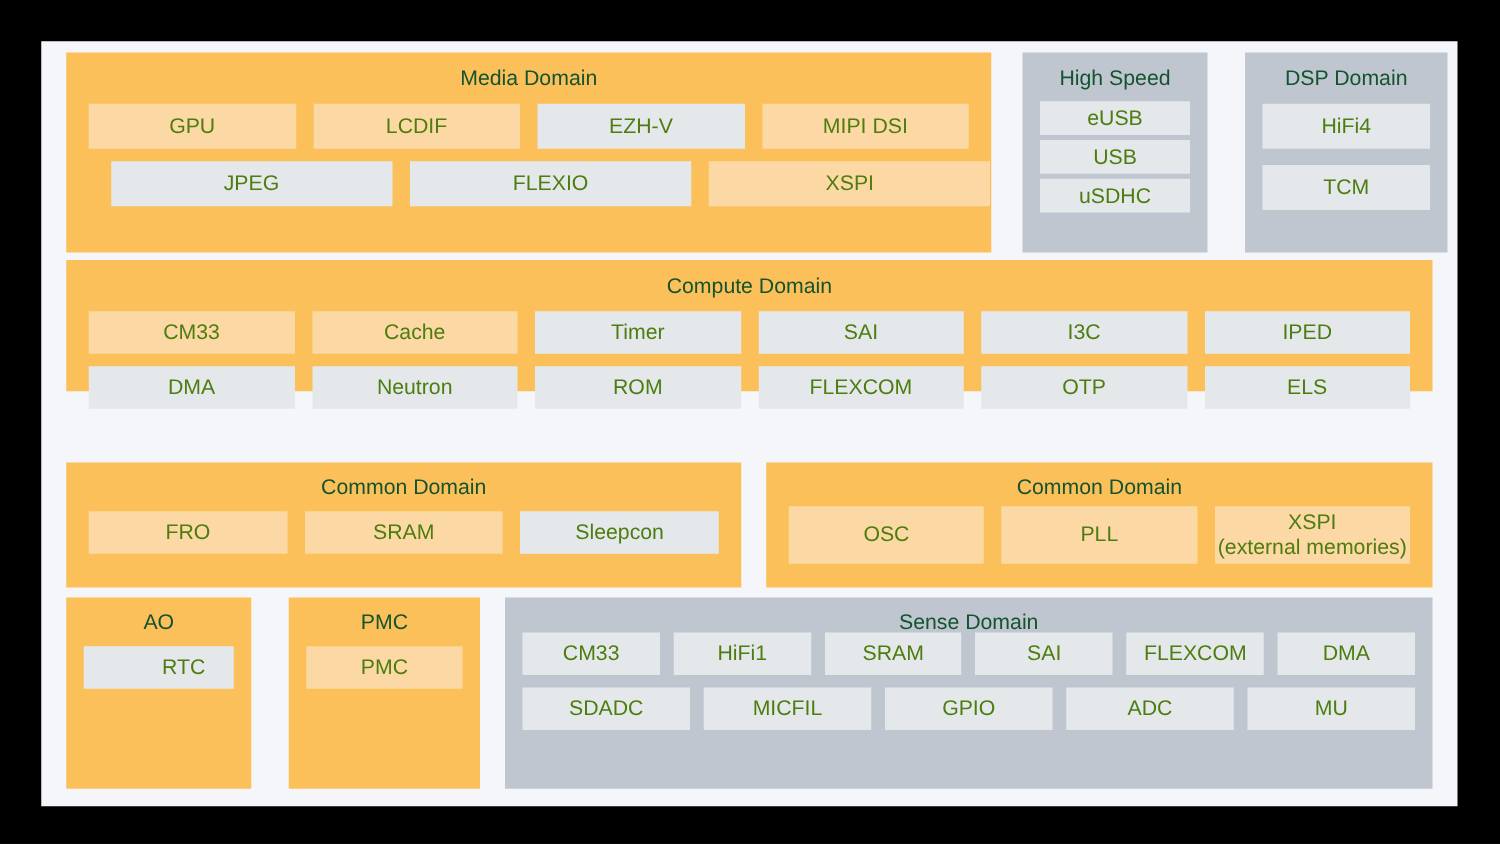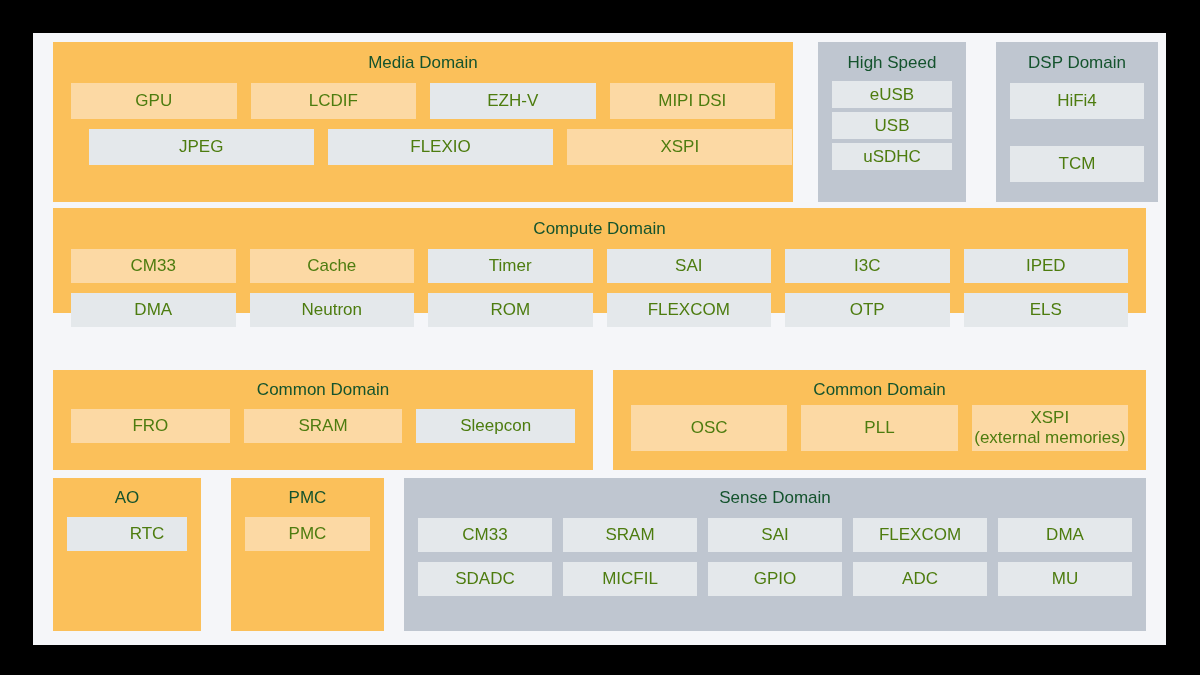--- a/index.html
+++ b/index.html
@@ -83,21 +83,21 @@
   }
   #high-speed .domain-title { margin-bottom: 10px; }
   #high-speed .stack { width: 100%; display: flex; flex-direction: column; gap: 4px; }
   #high-speed .blk { height: 27px; width: 100%; }
 
   #dsp-domain {
     left: 963px; top: 9px; width: 162px; height: 160px;
     padding: 12px 14px 14px 14px;
   }
   #dsp-domain .domain-title { margin-bottom: 12px; }
-  #dsp-domain .stack { width: 100%; display: flex; flex-direction: column; gap: 27px; }
+  #dsp-domain .stack { width: 100%; display: flex; flex-direction: column; gap: 13px; }
   #dsp-domain .blk { height: 36px; width: 100%; }
 
   
   #compute-domain {
     left: 20px; top: 175px; width: 1093px; height: 105px;
     padding: 12px 18px 14px 18px;
   }
   #compute-domain .domain-title { margin-bottom: 12px; }
   #compute-domain .row { gap: 14px; }
   #compute-domain .row + .row { margin-top: 10px; }
@@ -133,21 +133,21 @@
     padding: 11px 14px 13px 14px;
     align-items: center;
   }
   #pmc-domain .domain-title { margin-bottom: 11px; }
   #pmc-domain .blk { width: 100%; height: 34px; }
 
   #sense-domain {
     left: 371px; top: 445px; width: 742px; height: 153px;
     padding: 11px 14px 13px 14px;
   }
-  #sense-domain .domain-title { margin-bottom: 12px; }
+  #sense-domain .domain-title { }
   #sense-domain .row { gap: 11px; }
   #sense-domain .row + .row { margin-top: 10px; }
   #sense-domain .blk { flex: 1; height: 34px; }
 </style>
 </head>
 <body>
 
 <div id="canvas">
   <div id="page">
 
@@ -229,20 +229,21 @@
 
     <div class="domain orange" id="pmc-domain">
       <div class="domain-title">PMC</div>
       <div class="blk peach">PMC</div>
     </div>
 
     <div class="domain gray" id="sense-domain">
       <div class="domain-title">Sense Domain</div>
       <div class="row">
         <div class="blk grey">CM33</div>
+        <div class="blk grey">HiFi1</div>
         <div class="blk grey">SRAM</div>
         <div class="blk grey">SAI</div>
         <div class="blk grey">FLEXCOM</div>
         <div class="blk grey">DMA</div>
       </div>
       <div class="row">
         <div class="blk grey">SDADC</div>
         <div class="blk grey">MICFIL</div>
         <div class="blk grey">GPIO</div>
         <div class="blk grey">ADC</div>

